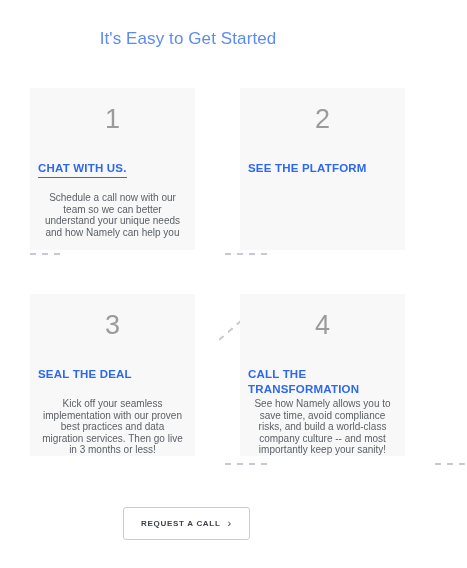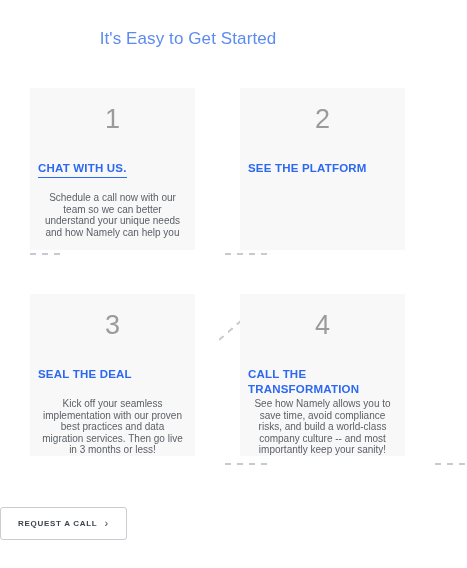--- a/index.html
+++ b/index.html
@@ -116,20 +116,21 @@
     );
   }
 
   
   .cta-wrap {
     position: absolute;
     top: 507px;
     left: 0;
     width: 373px;
     display: flex;
+    justify-content: center;
   }
   .cta-button {
     display: inline-flex;
     align-items: center;
     gap: 7px;
     border: 1px solid #c9ccd1;
     border-radius: 3px;
     background: #ffffff;
     padding: 10px 17px;
     font-size: 8px;

